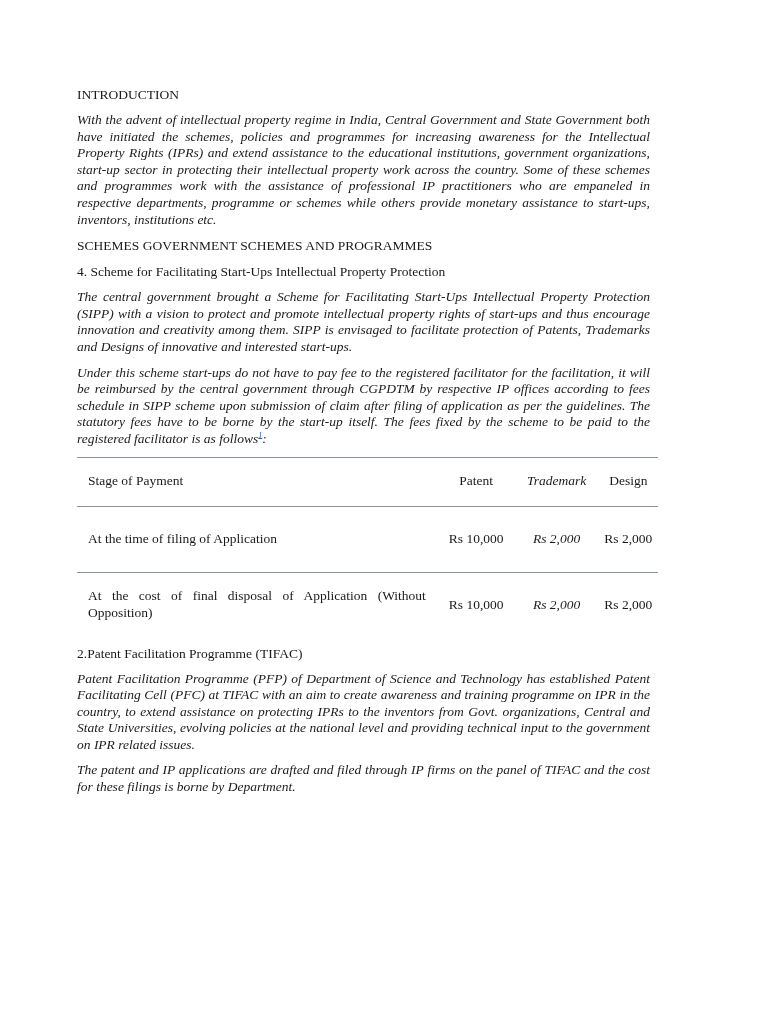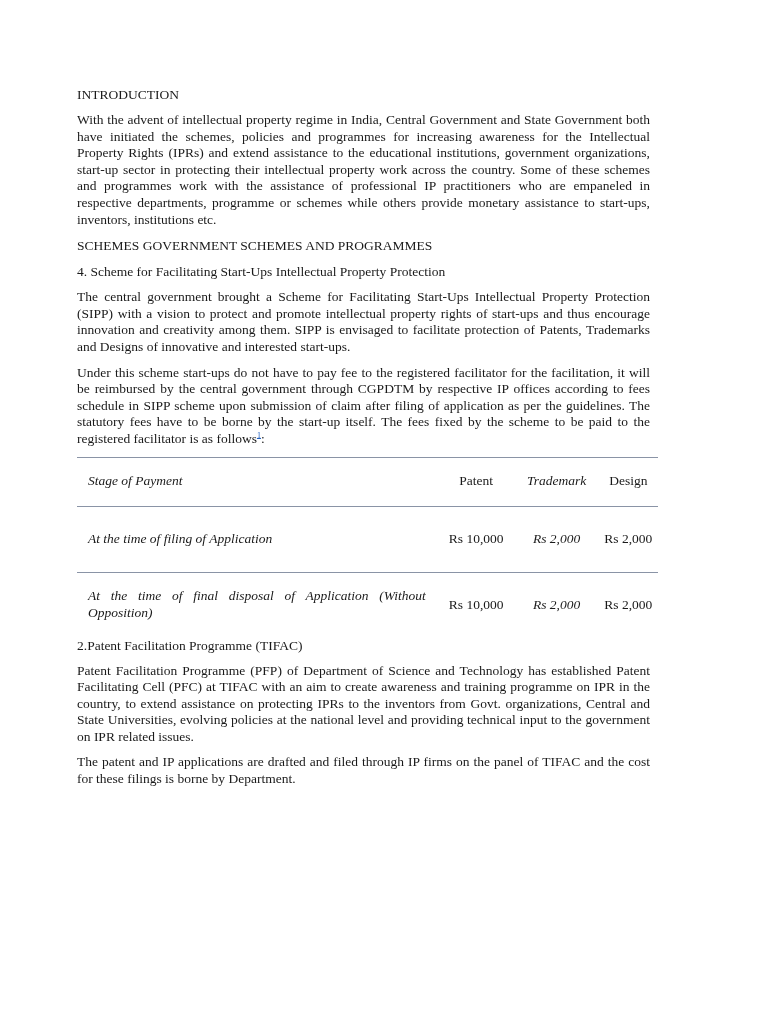--- a/index.html
+++ b/index.html
@@ -19,20 +19,21 @@
     .page {
       position: absolute;
       left: 77px;
       top: 86px;
       width: 581px;
     }
     p {
       margin: 0 8px 9px 0;
       line-height: 16.6px;
       text-align: justify;
+      font-style: italic;
     }
     .heading {
       margin: 0 0 9px 0;
       line-height: 17px;
       text-align: left;
     }
     .footnote-link {
       color: #1f5fbf;
       text-decoration: underline;
       font-size: 8px;
@@ -52,25 +53,25 @@
       line-height: 16.6px;
     }
     table.fees tr {
       border-top: 1px solid #8a94a6;
     }
     table.fees tr.last {
       border-bottom: 1px solid #8a94a6;
     }
     table.fees tr.header-row td { height: 48px; }
     table.fees tr.data-row td { height: 65px; }
-    .col-stage { width: 347px; padding-left: 11px !important; padding-right: 12px !important; text-align: justify !important; font-style: italic; }
+    .col-stage { width: 347px; padding-left: 11px !important; padding-right: 12px !important; text-align: justify !important; }
     .col-patent { width: 78px; }
     .col-tm { width: 85px; font-style: italic; }
     .col-design { width: 60px; }
-    .sec2 { margin-top: 0; margin-bottom: 9px; line-height: 16px; }
+    .sec2 { margin-top: 8px; margin-bottom: 9px; line-height: 16px; }
   </style>
 </head>
 <body>
 
 <div class="page">
   <div class="heading">INTRODUCTION</div>
   <p>With the advent of intellectual property regime in India, Central Government and State Government both have initiated the schemes, policies and programmes for increasing awareness for the Intellectual Property Rights (IPRs) and extend assistance to the educational institutions, government organizations, start-up sector in protecting their intellectual property work across the country. Some of these schemes and programmes work with the assistance of professional IP practitioners who are empaneled in respective departments, programme or schemes while others provide monetary assistance to start-ups, inventors, institutions etc.</p>
 
   <div class="heading">SCHEMES GOVERNMENT SCHEMES AND PROGRAMMES</div>
   <div class="heading">4. Scheme for Facilitating Start-Ups Intellectual Property Protection</div>
@@ -86,21 +87,21 @@
       <td class="col-tm">Trademark</td>
       <td class="col-design">Design</td>
     </tr>
     <tr class="data-row">
       <td class="col-stage">At the time of filing of Application</td>
       <td class="col-patent">Rs 10,000</td>
       <td class="col-tm">Rs 2,000</td>
       <td class="col-design">Rs 2,000</td>
     </tr>
     <tr class="data-row">
-      <td class="col-stage">At the time of final disposal of Application (Without Opposition)</td>
+      <td class="col-stage">At the cost of final disposal of Application (Without Opposition)</td>
       <td class="col-patent">Rs 10,000</td>
       <td class="col-tm">Rs 2,000</td>
       <td class="col-design">Rs 2,000</td>
     </tr>
   </tbody>
     </table>
 
   <div class="heading sec2">2.Patent Facilitation Programme (TIFAC)</div>
   <p>Patent Facilitation Programme (PFP) of Department of Science and Technology has established Patent Facilitating Cell (PFC) at TIFAC with an aim to create awareness and training programme on IPR in the country, to extend assistance on protecting IPRs to the inventors from Govt. organizations, Central and State Universities, evolving policies at the national level and providing technical input to the government on IPR related issues.</p>
   <p>The patent and IP applications are drafted and filed through IP firms on the panel of TIFAC and the cost for these filings is borne by Department.</p>

